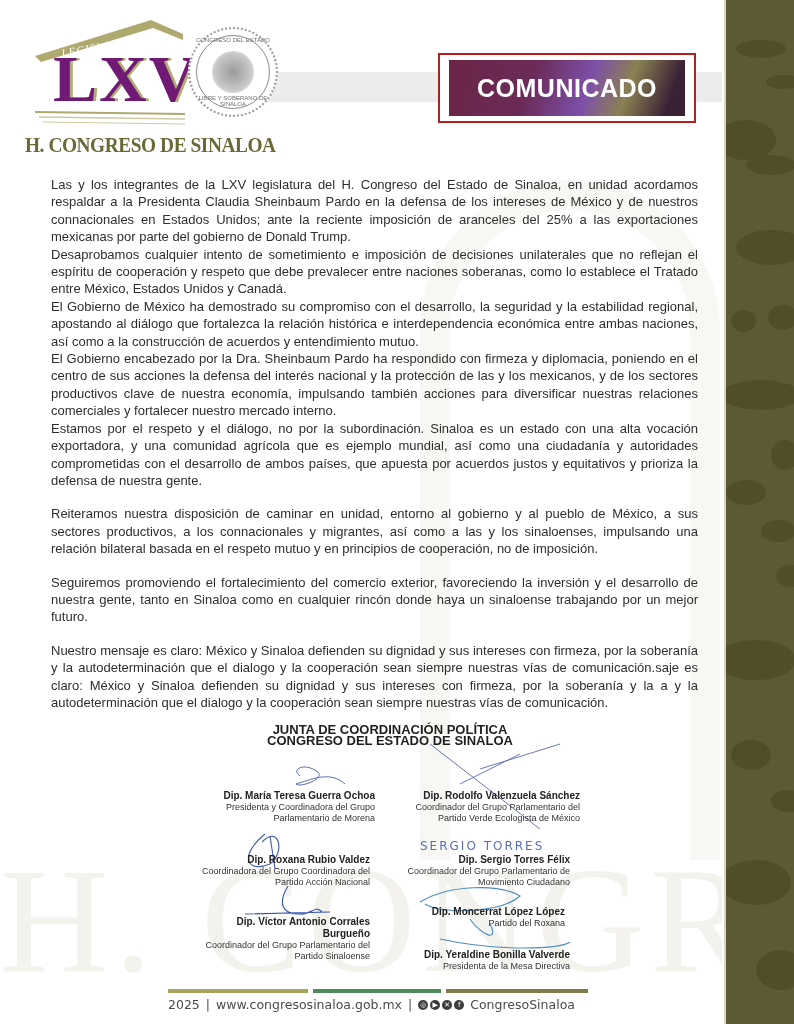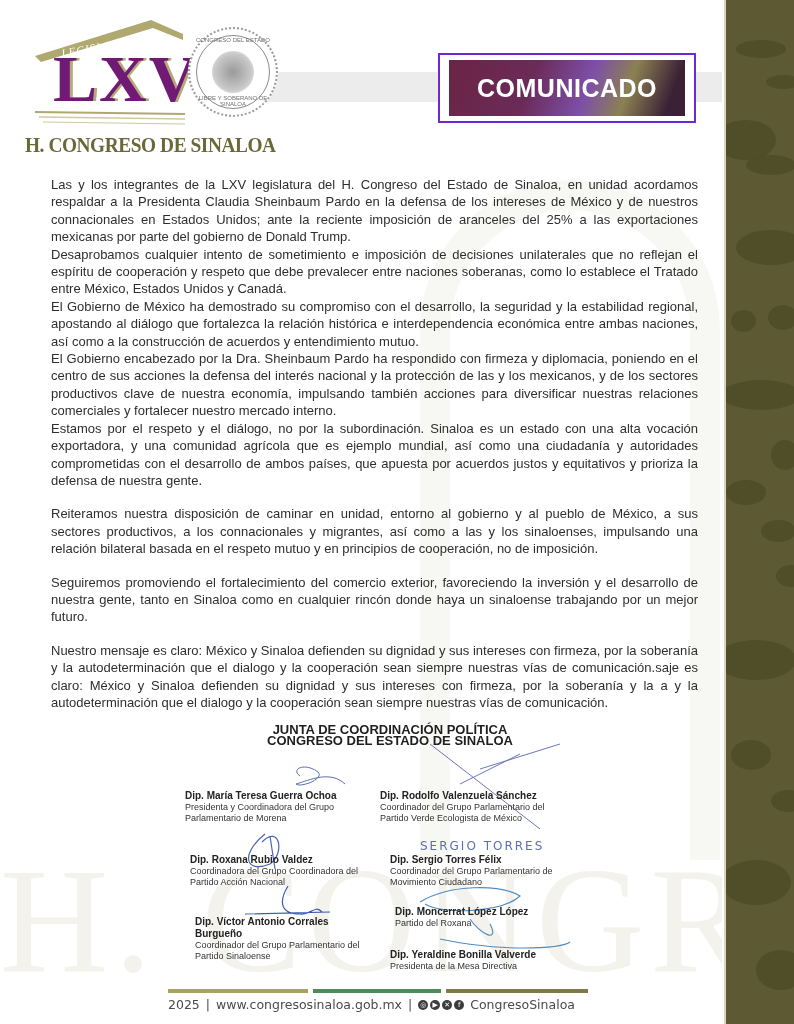--- a/index.html
+++ b/index.html
@@ -56,39 +56,39 @@
   }
   .seal-text-top { top: 8px; }
   .seal-text-bottom { bottom: 8px; }
   .logo-name {
     position: absolute; left: 0; top: 114px; font-family: "Liberation Serif", serif;
     font-size: 22px; color: #6b6838; letter-spacing: -0.5px; white-space: nowrap; font-weight: bold; transform: scaleX(0.88); transform-origin: left;
   }
 
   .badge-frame {
     position: absolute; left: 438px; top: 53px; width: 258px; height: 70px;
-    background: #ffffff; border: 2px solid #6d28d9; z-index: 2; padding: 5px 9px;
+    background: #ffffff; border: 2px solid #b91c1c; z-index: 2; padding: 5px 9px;
   }
   .badge {
     width: 100%; height: 100%;
     background: linear-gradient(110deg, #6a2545 0%, #6b2b58 35%, #7d4fa8 58%, #8b8152 74%, #3a2136 92%);
     display: flex; align-items: center; justify-content: center;
   }
   .badge span { color: #ffffff; font-family: "Liberation Sans", sans-serif; font-weight: bold; font-size: 25px; letter-spacing: 0.5px; }
 
   .body-text {
     position: absolute; left: 51px; top: 176px; width: 647px; z-index: 2;
     font-size: 13px; line-height: 17.4px; text-align: justify; color: #2e2e2e;
   }
   .body-text p { margin: 0; }
   .body-text p.gap { margin-top: 16px; }
 
   .sig-area { position: absolute; left: 0; top: 724px; width: 722px; height: 255px; z-index: 2; font-family: "Liberation Sans", sans-serif; }
   .junta { position: absolute; left: 220px; top: 0; width: 340px; text-align: center; font-size: 13px; font-weight: bold; line-height: 11px; color: #1e1e1e; }
-  .signer { position: absolute; text-align: left; color: #222; }
+  .signer { position: absolute; text-align: right; color: #222; }
   .signer .name { font-size: 10px; font-weight: bold; line-height: 12px; }
   .signer .role { font-size: 9px; line-height: 11px; color: #333; }
 
   .sig-line { position: absolute; pointer-events: none; }
 
   .footer { position: absolute; left: 168px; top: 989px; width: 420px; z-index: 2; }
   .footer-bars { display: flex; gap: 5px; height: 4px; margin-bottom: 4px; }
   .footer-bars div { height: 4px; }
   .footer-text { font-family: "DejaVu Sans", sans-serif; font-size: 12.5px; color: #4a4a4a; white-space: nowrap; display: flex; align-items: center; gap: 6px; }
   .footer-text .sep { color: #4a4a4a; }

